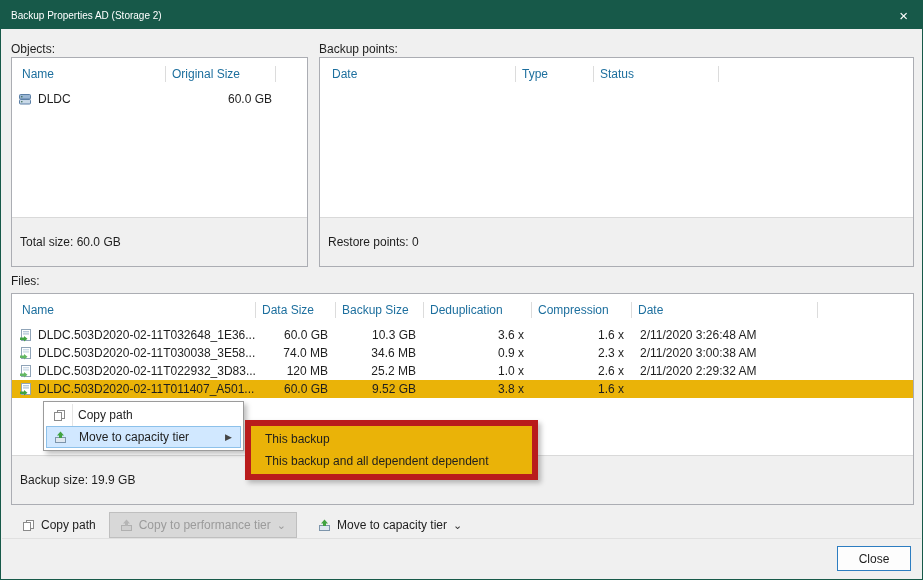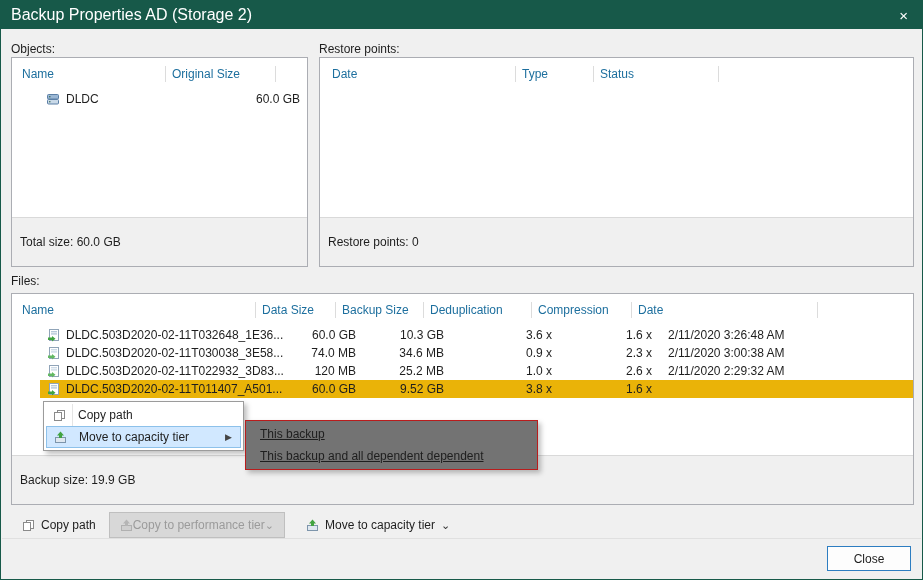--- a/index.html
+++ b/index.html
@@ -9,38 +9,38 @@
     font-size:12px; color:#1e1e1e;
   }
   .window { position:absolute; inset:0; border:1px solid #175949; box-sizing:border-box; }
 
   
   .titlebar {
     height:28px; background:#175949; color:#ffffff;
     display:flex; align-items:center; justify-content:space-between;
     padding:0 12px 0 10px; box-sizing:border-box;
   }
-  .titlebar .title { font-size:16px; }
+  .titlebar .title { font-size:10px; }
   .close-x { font-size:15px; line-height:15px; cursor:pointer; padding:0 2px; }
 
   .section-label { position:absolute; color:#1e1e1e;text-align:right; }
 
   
   .panel {
     position:absolute; background:#ffffff; border:1px solid #abadb3;
     box-sizing:border-box; display:flex; flex-direction:column;
   }
   .objects-panel { left:10px;  top:56px;  width:297px; height:210px; }
   .restore-panel { left:318px; top:56px;  width:595px; height:210px; }
   .files-panel   { left:10px;  top:292px; width:903px; height:212px; }
   .panel-footer {
     margin-top:auto; background:#f0f0f0; border-top:1px solid #d9d9d9;
     padding:17px 8px; color:#1e1e1e; flex:0 0 auto;
   }
-  .tbody { flex:1 1 auto; overflow:hidden;padding-left:28px; }
+  .tbody { flex:1 1 auto; overflow:hidden; }
 
   
   .grid { display:grid; align-items:center; }
   .objects-grid { grid-template-columns:26px 128px 110px 1fr; }
   .restore-grid { grid-template-columns:196px 78px 125px 1fr; }
   .files-grid   { grid-template-columns:26px 218px 80px 88px 108px 100px 186px 1fr; }
 
   .thead { height:32px; color:#1d6f9e; }
   .th { padding-left:6px; border-right:1px solid #dcdcdc; height:16px; line-height:16px; }
   .th.nosep { border-right:none; }
@@ -69,69 +69,69 @@
     position:relative; height:22px; display:flex; align-items:center;
     padding-right:6px; box-sizing:border-box;
   }
   .menu-item .icon-cell { width:26px; flex:0 0 26px; }
   .menu-item .menu-label { flex:1 1 auto; padding-left:6px; }
   .menu-item.highlighted { background:#d1e8ff; border:1px solid #8dc1ea; }
   .submenu-arrow { font-size:9px; color:#444; padding-right:2px; }
 
   .submenu {
     position:absolute; left:244px; top:419px; width:293px; z-index:6;
-    background:#737373; border:1px solid #b91c1c; padding:2px 0;
-    box-shadow:3px 3px 5px rgba(0,0,0,0.25); box-sizing:border-box;text-decoration:underline;
+    background:#eab308; border:6px solid #b91c1c; padding:2px 0;
+    box-shadow:3px 3px 5px rgba(0,0,0,0.25); box-sizing:border-box;
   }
   .submenu-item { height:22px; display:flex; align-items:center; padding-left:14px; }
 
   
   .toolbar {
     position:absolute; left:12px; top:509px; height:30px;
     display:flex; align-items:center;
   }
   .flat-btn {
     display:flex; align-items:center; gap:6px; padding:4px 8px;
     background:transparent; border:1px solid transparent; cursor:pointer;
   }
   .drop-btn-disabled {
-    margin-left:4px; height:26px; display:flex; align-items:center; gap:0;
+    margin-left:4px; height:26px; display:flex; align-items:center; gap:6px;
     padding:0 10px; background:#d8d8d8; border:1px solid #bfbfbf;
     color:#9b9b9b; box-sizing:border-box;
   }
   .drop-btn-flat {
     margin-left:12px; display:flex; align-items:center; gap:6px;
     padding:4px 8px; background:transparent; border:1px solid transparent; cursor:pointer;
   }
   .chevron { font-size:11px; line-height:10px; color:#333; }
   .drop-btn-disabled .chevron { color:#9b9b9b; }
 
   
   .bottom-bar {
     position:absolute; left:1px; right:1px; bottom:1px; height:39px;
     background:#f0f0f0; border-top:1px solid #e0e0e0;
   }
   .close-btn {
-    position:absolute; right:10px; top:7px; width:84px; height:25px;
+    position:absolute; right:10px; top:7px; width:74px; height:25px;
     background:#fdfdfd; border:1px solid #2d7dc1; color:#1e1e1e;
     font-family:"Liberation Sans", sans-serif; font-size:12px; cursor:pointer;
   }
 </style>
 </head>
 <body>
 
 <div class="window">
 
   <div class="titlebar">
     <span class="title">Backup Properties AD (Storage 2)</span>
     <span class="close-x">×</span>
   </div>
 
   <span class="section-label" style="left:10px; top:41px;">Objects:</span>
-  <span class="section-label" style="left:318px; top:41px;">Restore points:</span>
+  <span class="section-label" style="left:318px; top:41px;">Backup points:</span>
   <span class="section-label" style="left:10px; top:273px;">Files:</span>
 
   <div class="panel objects-panel">
     <div class="grid objects-grid thead">
       <div class="th name-span">Name</div>
       <div class="th">Original Size</div>
       <div class="th nosep"></div>
     </div>
     <div class="tbody">
       <div class="grid objects-grid trow">

